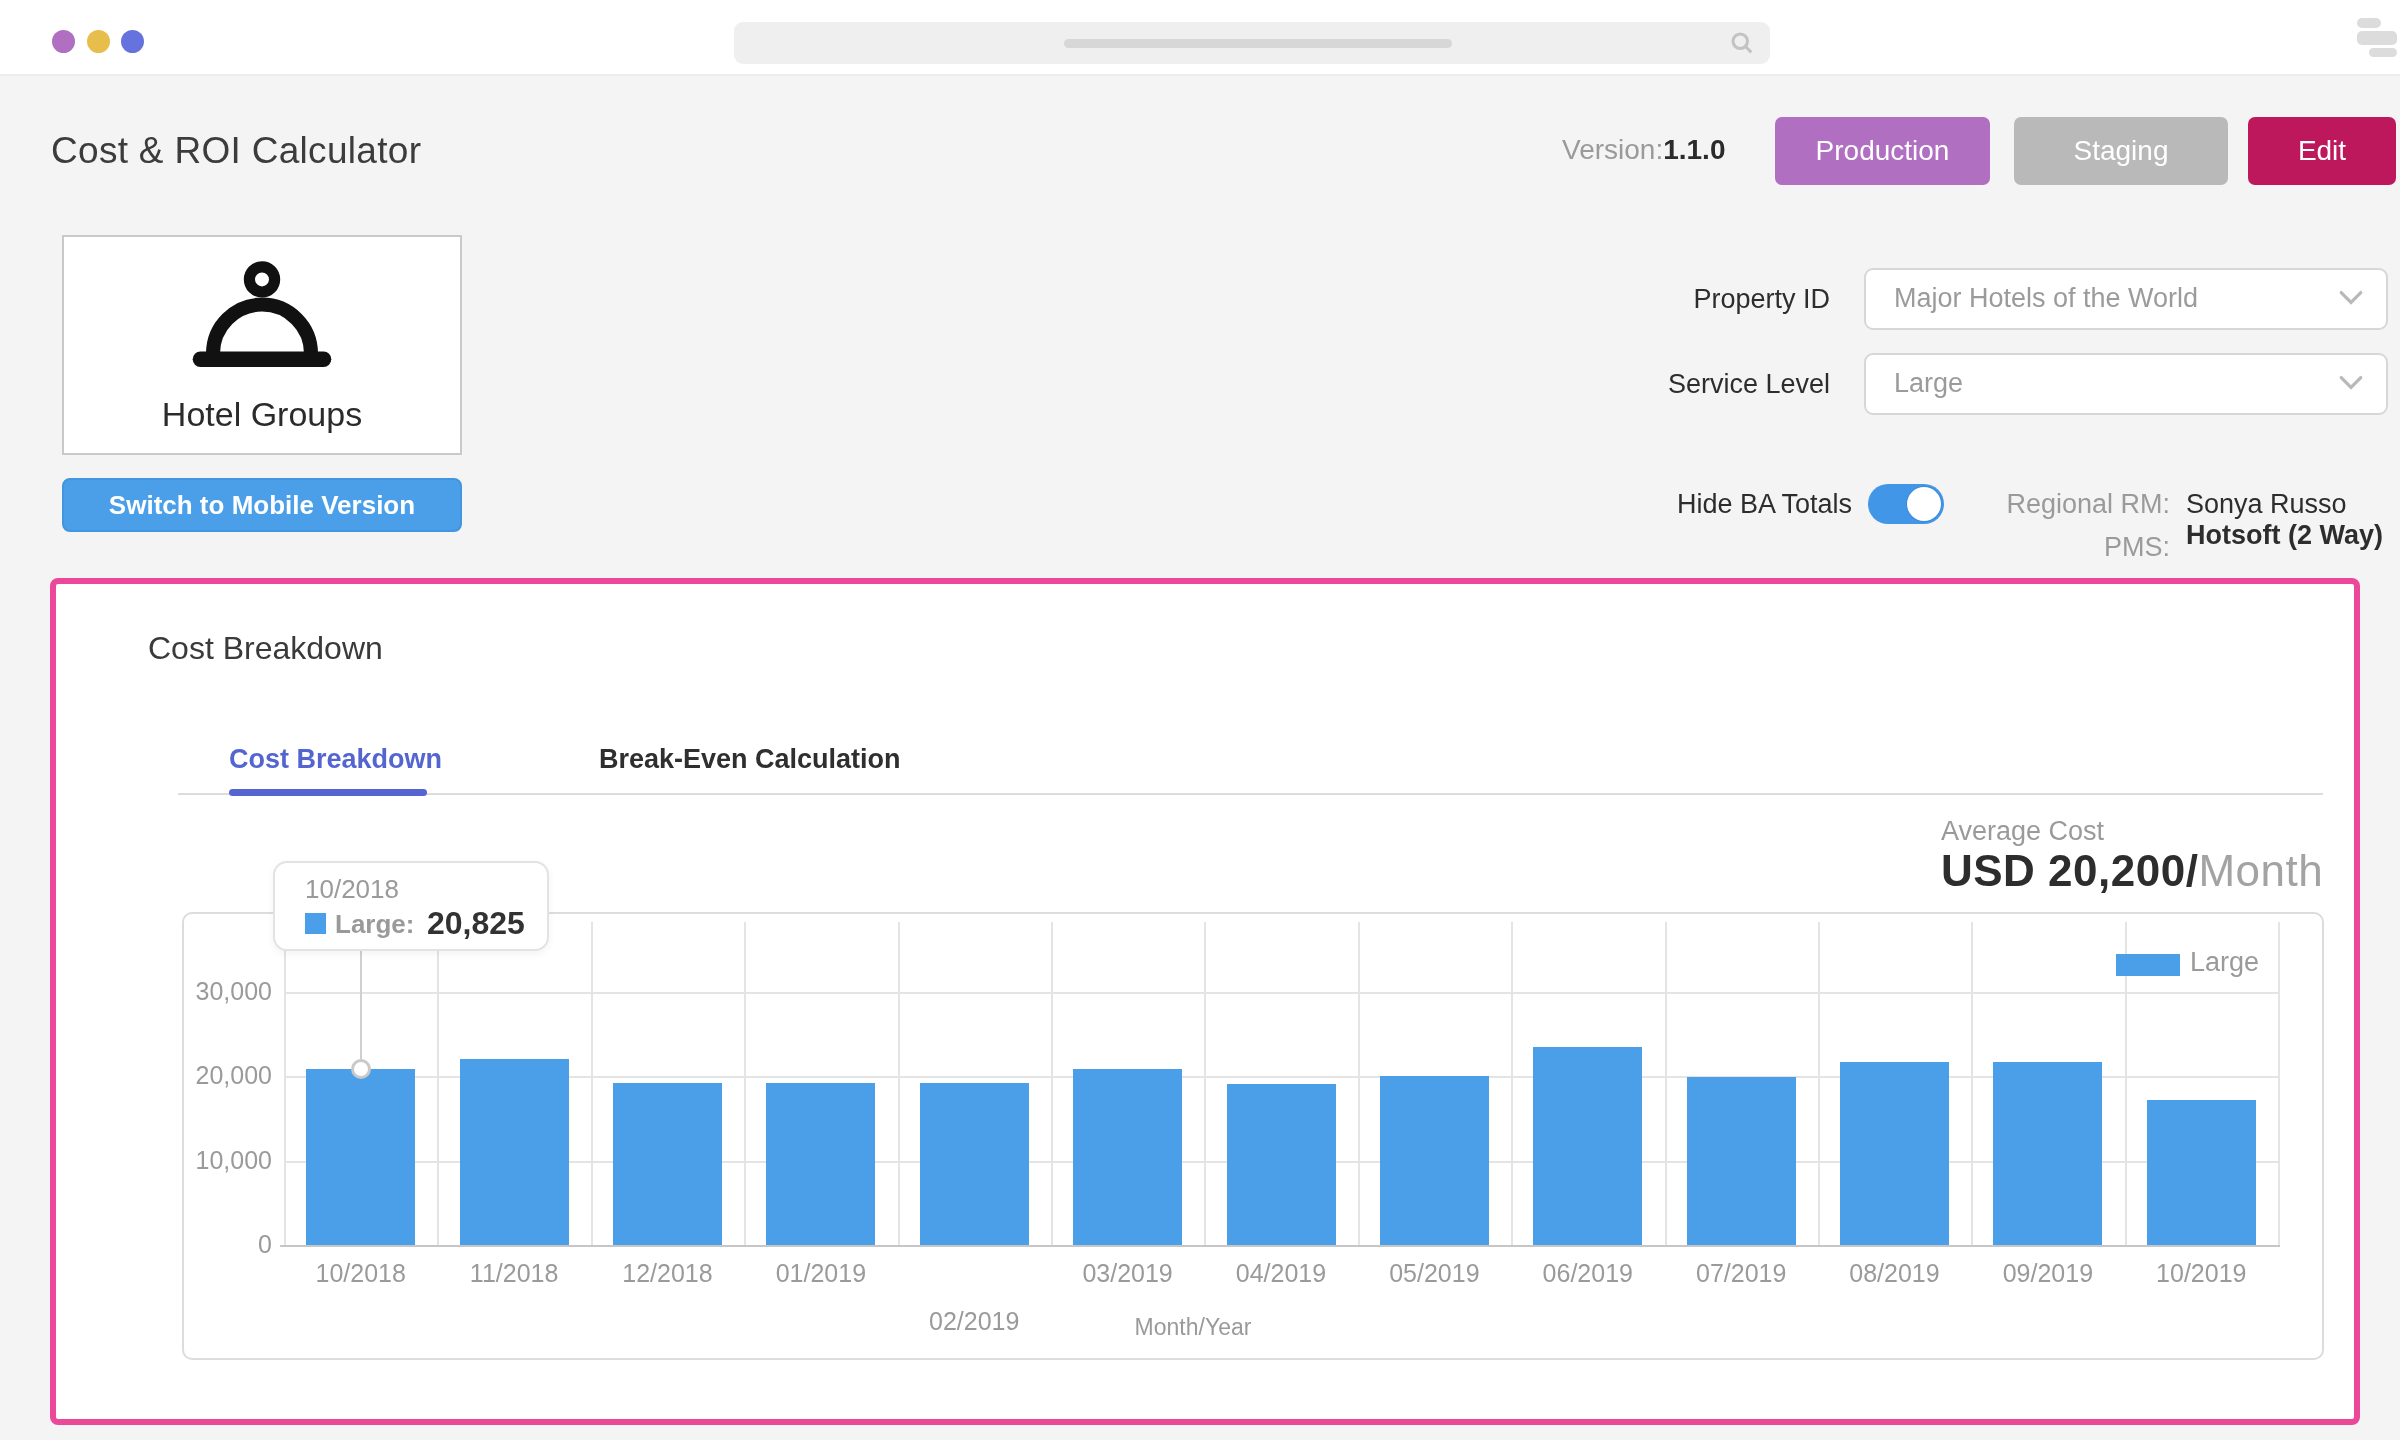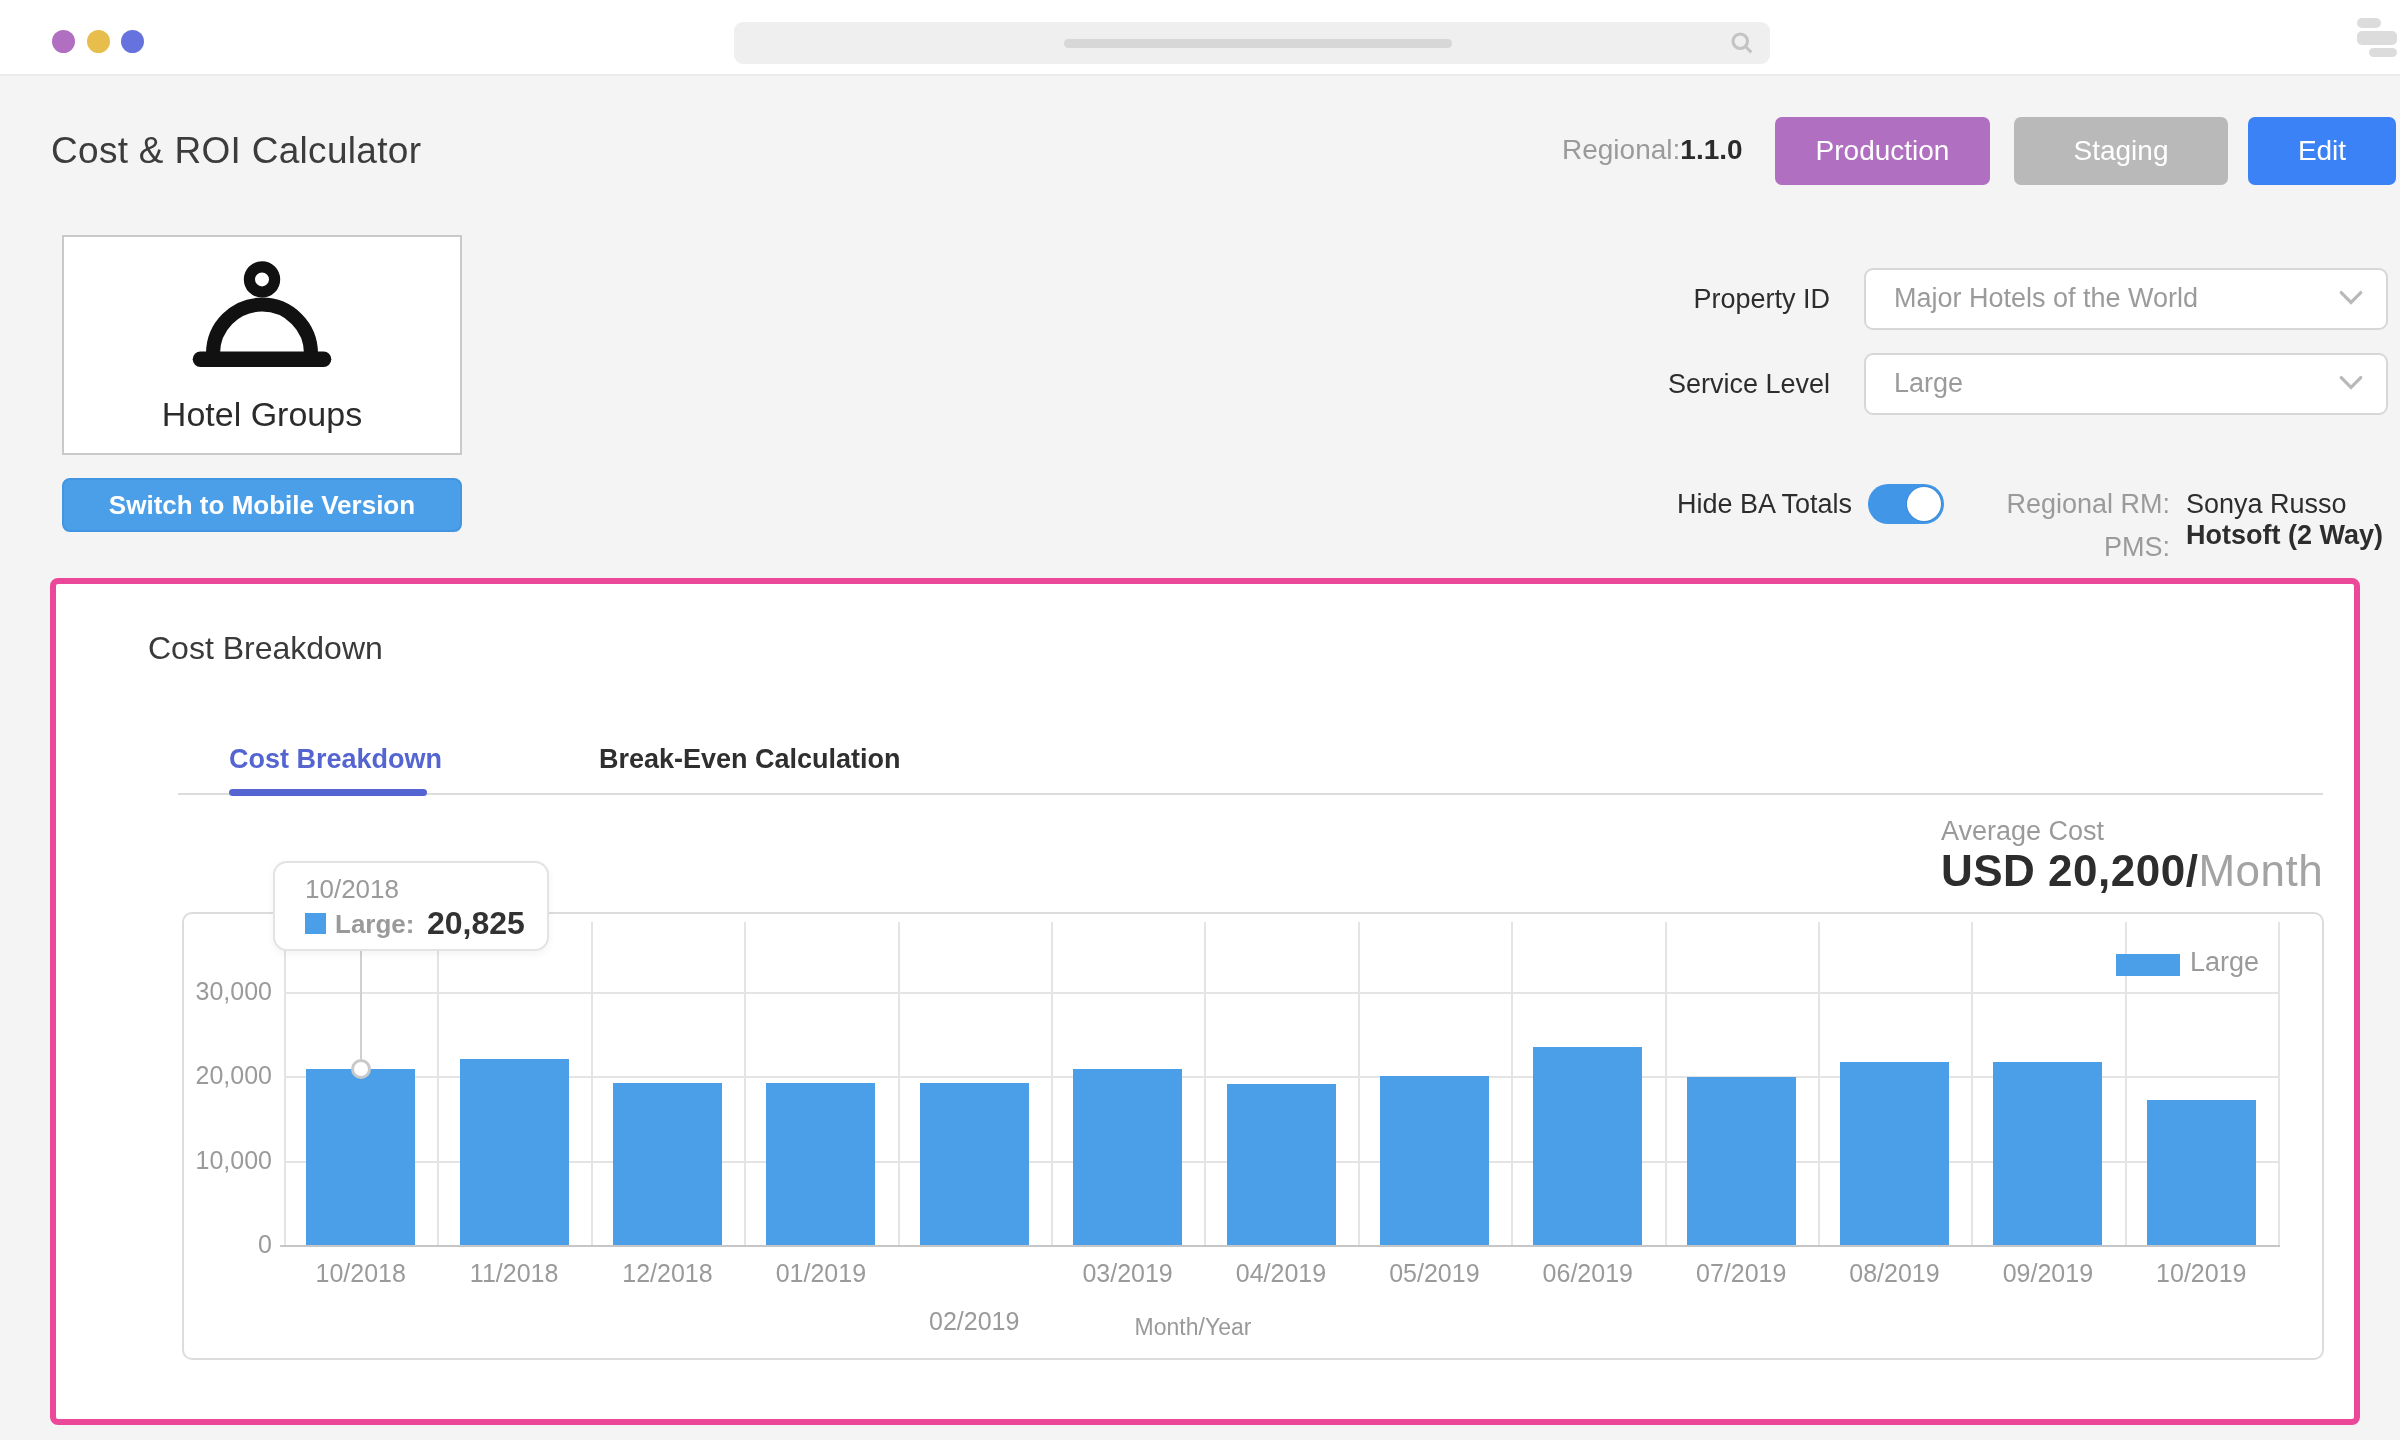--- a/index.html
+++ b/index.html
@@ -17,21 +17,21 @@
   .search-ico{right:14px;top:7px;}
   .menu-ico div{position:absolute;background:#dcdcdc;border-radius:5px;}
   
   .page-title{left:51px;top:130px;font-size:37px;font-weight:500;color:#3c3c3c;letter-spacing:.3px;}
   .version{left:1562px;top:134px;font-size:28px;color:#9a9a9a;}
   .version b{color:#2b2b2b;font-weight:700;margin-left:0;}
   .btn{height:68px;border:none;border-radius:7px;color:#fff;font-size:28px;font-weight:500;
        font-family:inherit;cursor:pointer;top:117px;}
   .btn-production{left:1775px;width:215px;background:#b06fc0;}
   .btn-staging{left:2014px;width:214px;background:#b9b9b9;}
-  .btn-edit{left:2248px;width:148px;background:#3b82f6;}
+  .btn-edit{left:2248px;width:148px;background:#be185d;}
   
   .hotel-card{left:62px;top:235px;width:396px;height:216px;background:#fff;border:2px solid #c9c9c9;}
   .hotel-label{left:0;top:158px;width:100%;text-align:center;font-size:34px;color:#2b2b2b;}
   .switch-btn{left:62px;top:478px;width:400px;height:54px;background:#4a9fe8;border:2px solid #4295e0;
       border-radius:8px;color:#fff;font-size:26px;font-weight:600;font-family:inherit;cursor:pointer;}
   
   .f-label{font-size:27px;color:#2d2d2d;text-align:right;}
   .g-label{font-size:27px;color:#9a9a9a;text-align:right;}
   .g-value{font-size:27px;color:#2d2d2d;font-weight:500;}
   .select{width:520px;height:58px;background:#fff;border:2px solid #d7d7d7;border-radius:9px;cursor:pointer;}
@@ -91,21 +91,21 @@
   <div class="abs menu-ico" style="left:2355px;top:17px;width:45px;height:40px;">
     <div style="left:2px;top:1px;width:24px;height:10px;"></div>
     <div style="left:2px;top:14px;width:40px;height:14px;"></div>
     <div style="left:14px;top:31px;width:28px;height:9px;"></div>
   </div>
 </div>
 
 <h1 class="abs page-title" style="margin:0;">Cost &amp; ROI Calculator</h1>
 
 <div class="abs version">
-  <span>Regional:</span><b>1.1.0</b>
+  <span>Version:</span><b>1.1.0</b>
 </div>
 
 <button class="abs btn btn-production">Production</button>
 <button class="abs btn btn-staging">Staging</button>
 <button class="abs btn btn-edit">Edit</button>
 
 <div class="abs hotel-card">
   <span class="abs" style="left:128px;top:22px;">
     <svg width="140" height="122" viewBox="0 0 100 86" fill="none" stroke="#111" stroke-linecap="round">
       <circle cx="50" cy="14" r="9" stroke-width="8"></circle>

